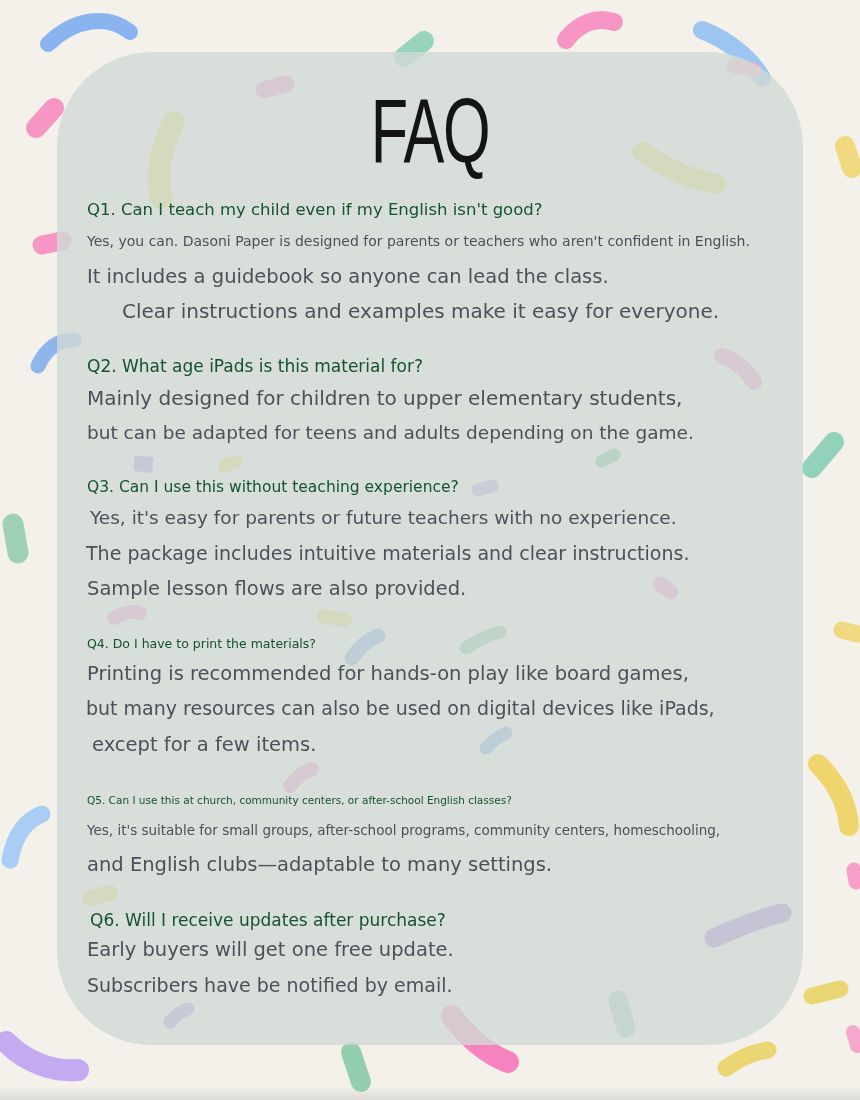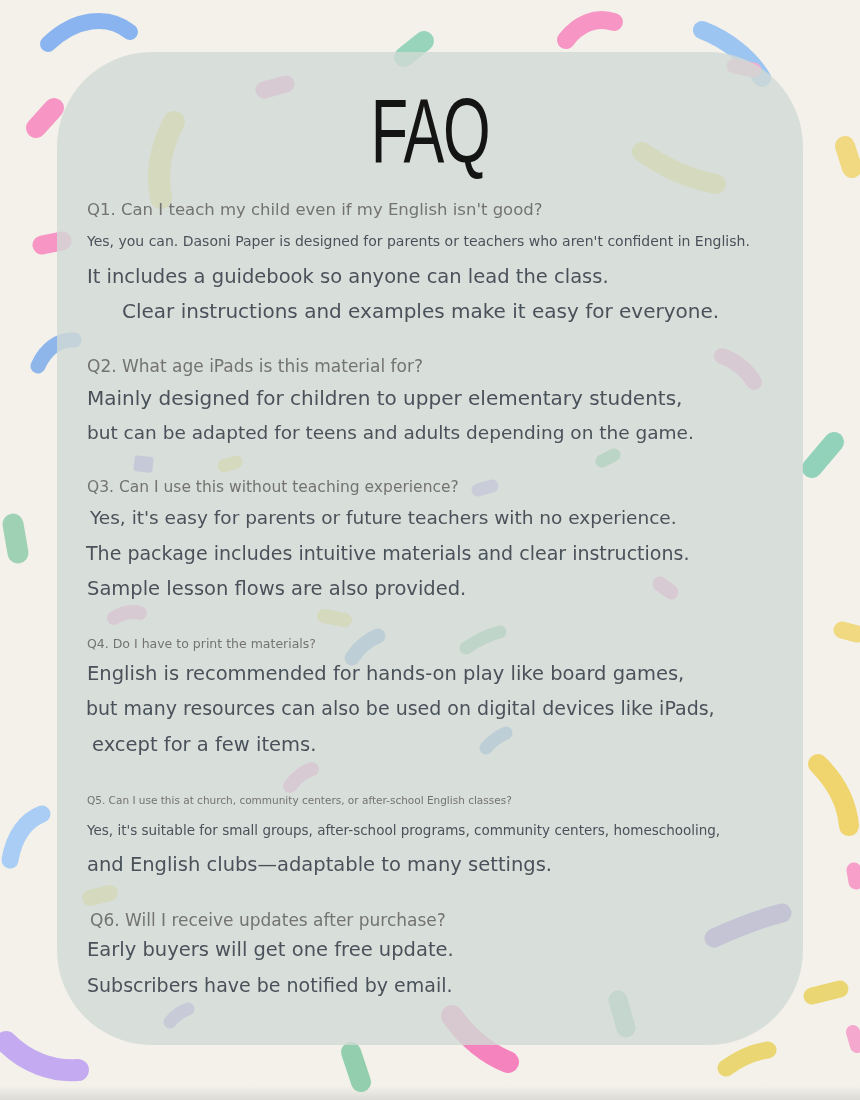--- a/index.html
+++ b/index.html
@@ -8,21 +8,21 @@
   .page::after{content:"";position:absolute;left:0;right:0;bottom:0;height:14px;
     background:linear-gradient(to bottom,rgba(0,0,0,0),rgba(120,120,118,0.18));pointer-events:none;}
   .confetti{position:absolute;left:0;top:0;width:860px;height:1100px;z-index:1;}
   .card{position:absolute;left:57px;top:52px;width:746px;height:993px;border-radius:95px;
     background:rgba(209,218,212,0.80);z-index:2;}
   .content{position:absolute;left:0;top:0;width:680px;height:1100px;z-index:3;}
   .title{position:absolute;left:0;top:86px;width:860px;text-align:center;line-height:1;
     font-family:"Liberation Sans",sans-serif;font-size:90px;font-weight:400;color:#141414;
     letter-spacing:-2px;transform:scaleX(0.68);}
   .line{position:absolute;left:87px;white-space:nowrap;line-height:1.2;color:#49525a;}
-  .q{color:#737373;}
+  .q{color:#14532d;}
   .q1q{top:200px;font-size:16.5px;}
   .q1a1{top:233px;font-size:14px;}
   .q1a2{top:265px;font-size:19.5px;}
   .q1a3{top:299px;font-size:20px;margin-left:35px;}
   .q2q{top:356px;font-size:17px;}
   .q2a1{top:386px;font-size:20px;}
   .q2a2{top:422px;font-size:18.5px;}
   .q3q{top:478px;font-size:15.5px;}
   .q3a1{top:507px;font-size:18.5px;left:90px;}
   .q3a2{top:542px;font-size:19px;left:86px;}
@@ -101,21 +101,21 @@
     <div class="line q q2q">Q2. What age iPads is this material for?</div>
     <div class="line q2a1">Mainly designed for children to upper elementary students,</div>
     <div class="line q2a2">but can be adapted for teens and adults depending on the game.</div>
 
     <div class="line q q3q">Q3. Can I use this without teaching experience?</div>
     <div class="line q3a1">Yes, it's easy for parents or future teachers with no experience.</div>
     <div class="line q3a2">The package includes intuitive materials and clear instructions.</div>
     <div class="line q3a3">Sample lesson flows are also provided.</div>
 
     <div class="line q q4q">Q4. Do I have to print the materials?</div>
-    <div class="line q4a1">English is recommended for hands-on play like board games,</div>
+    <div class="line q4a1">Printing is recommended for hands-on play like board games,</div>
     <div class="line q4a2">but many resources can also be used on digital devices like iPads,</div>
     <div class="line q4a3">except for a few items.</div>
 
     <div class="line q q5q">Q5. Can I use this at church, community centers, or after-school English classes?</div>
     <div class="line q5a1">Yes, it's suitable for small groups, after-school programs, community centers, homeschooling,</div>
     <div class="line q5a2">and English clubs—adaptable to many settings.</div>
 
     <div class="line q q6q">Q6. Will I receive updates after purchase?</div>
     <div class="line q6a1">Early buyers will get one free update.</div>
     <div class="line q6a2">Subscribers have be notified by email.</div>

